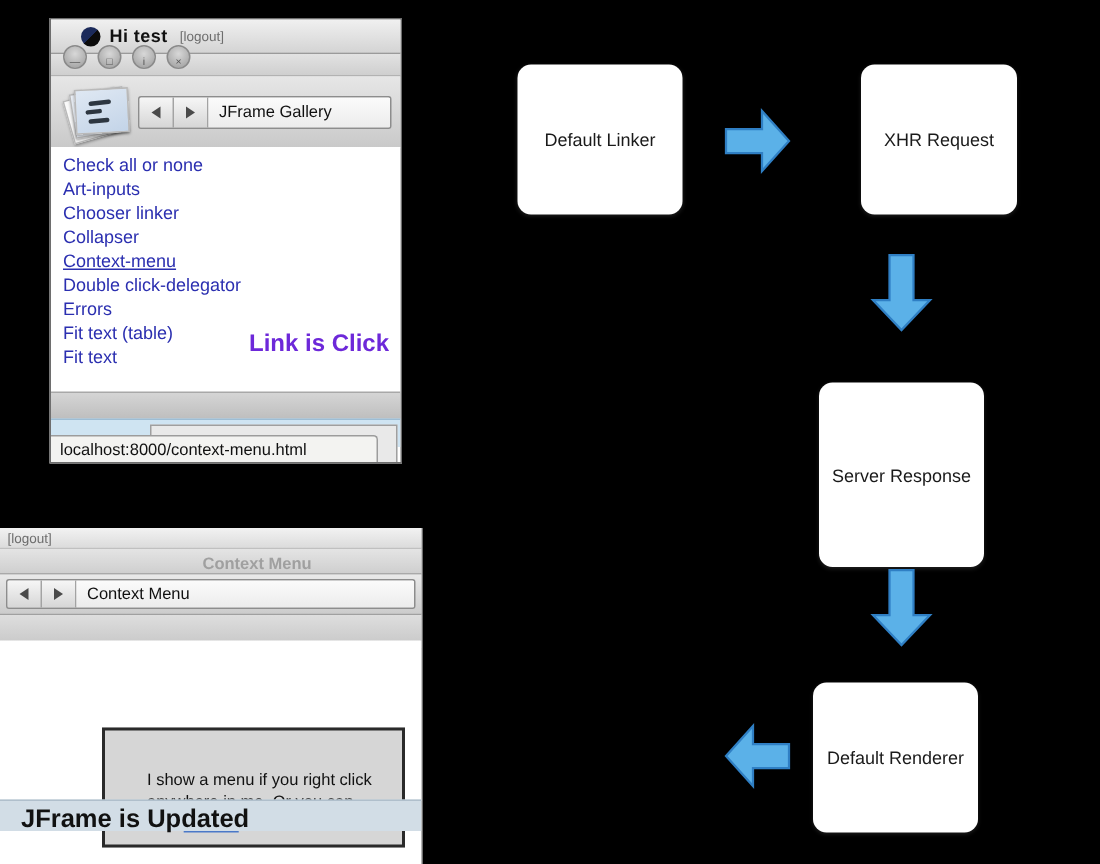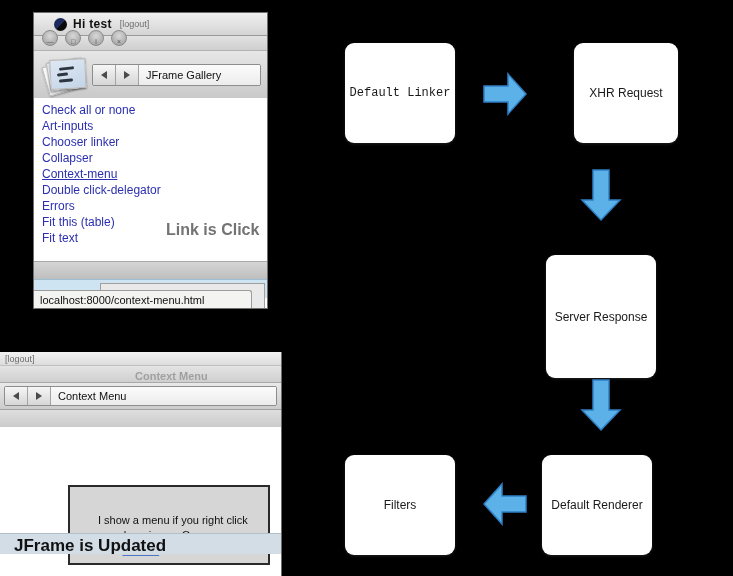--- a/index.html
+++ b/index.html
@@ -76,21 +76,21 @@
     font-size:11px;color:#101010;background:linear-gradient(#fbfbfb,#ececec);}
 
   #win1 .content{
     position:absolute;left:0;top:85px;right:0;bottom:46px;background:#fff;
     padding:4px 0 0 8px;overflow:hidden;
   }
   .linklist{list-style:none;margin:0;padding:0;}
   .linklist li{font-size:12px;color:#2b2fb0;line-height:16px;white-space:nowrap;}
   .linklist li.hovered{text-decoration:underline;}
   .big-label{
-    position:absolute;left:132px;top:123px;font-size:16px;font-weight:bold;color:#737373;
+    position:absolute;left:132px;top:123px;font-size:16px;font-weight:bold;color:#6d28d9;
     white-space:nowrap;
   }
 
   #win1 .midbar{
     position:absolute;left:0;right:0;bottom:28px;height:18px;
     background:linear-gradient(#d5d5d5,#bdbdbd);border-top:1px solid #a8a8a8;
   }
   #win1 .bluebar{
     position:absolute;left:0;right:0;bottom:10px;height:18px;background:#cfe4f2;
     border-top:1px solid #9dbdd4;
@@ -169,21 +169,21 @@
   .tray-orange:after{content:"";position:absolute;left:4px;top:3px;width:7px;height:9px;
     border:2px solid #fff;border-radius:50% 50% 50% 0;transform:rotate(18deg);}
 
   
   .flow-node{
     position:absolute;background:#fff;border-radius:9px;
     display:flex;align-items:center;justify-content:center;
     font-size:12px;color:#1a1a1a;text-align:center;
     box-shadow:0 1px 3px rgba(255,255,255,.12);
   }
-  #node-linker  {left:345px;top:43px; width:110px;height:100px;font-family:Liberation Mono, monospace;}
+  #node-linker  {left:345px;top:43px; width:110px;height:100px;}
   #node-xhr     {left:574px;top:43px; width:104px;height:100px;}
   #node-server  {left:546px;top:255px;width:110px;height:123px;}
   #node-renderer{left:542px;top:455px;width:110px;height:100px;}
   #node-filters {left:345px;top:455px;width:110px;height:100px;}
 
   .arrow{position:absolute;}
   .arrow svg{display:block;}
   #arrow-1{left:482px;top:70px;}
   #arrow-2{left:578px;top:168px;}
   #arrow-3{left:578px;top:378px;}
@@ -231,21 +231,21 @@
 
     <div class="content">
       <ul class="linklist">
         <li>Check all or none</li>
         <li>Art-inputs</li>
         <li>Chooser linker</li>
         <li>Collapser</li>
         <li class="hovered">Context-menu</li>
         <li>Double click-delegator</li>
         <li>Errors</li>
-        <li>Fit this (table)</li>
+        <li>Fit text (table)</li>
         <li>Fit text</li>
       </ul>
       <div class="big-label">Link is Click</div>
     </div>
 
     <div class="midbar"></div>
     <div class="bluebar">
       <span class="inset"></span>
     </div>
     <div class="statusurl">localhost:8000/context-menu.html</div>
@@ -291,23 +291,20 @@
   </div>
   <div id="node-xhr" class="flow-node">
     <span>XHR Request</span>
   </div>
   <div id="node-server" class="flow-node">
     <span>Server Response</span>
   </div>
   <div id="node-renderer" class="flow-node">
     <span>Default Renderer</span>
   </div>
-  <div id="node-filters" class="flow-node">
-    <span>Filters</span>
-  </div>
 
   <div class="arrow" id="arrow-1">
     <svg width="46" height="48" viewBox="0 0 46 48">
       <polygon points="2,16 26,16 26,4 44,24 26,44 26,32 2,32" fill="#5bb1e8" stroke="#2f7fc4" stroke-width="1.5"></polygon>
     </svg>
   </div>
   <div class="arrow" id="arrow-2">
     <svg width="46" height="56" viewBox="0 0 46 56">
       <polygon points="15,2 31,2 31,32 42,32 23,52 4,32 15,32" fill="#5bb1e8" stroke="#2f7fc4" stroke-width="1.5"></polygon>
     </svg>

